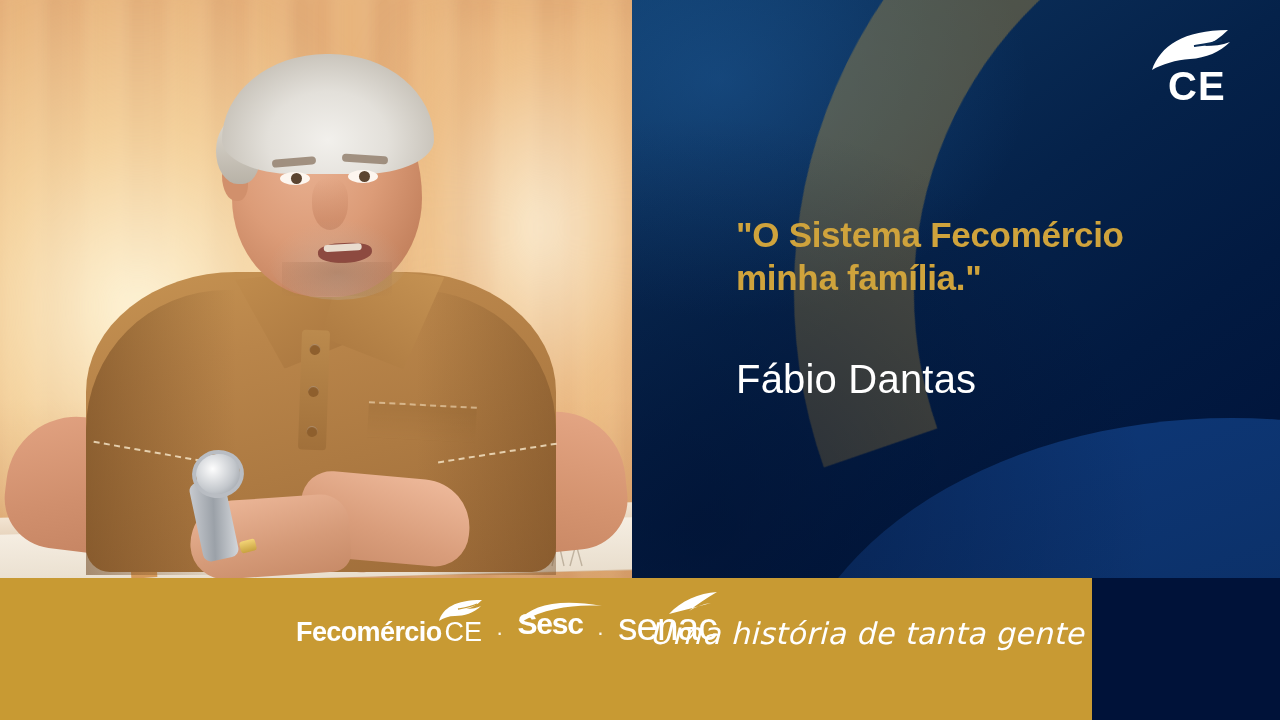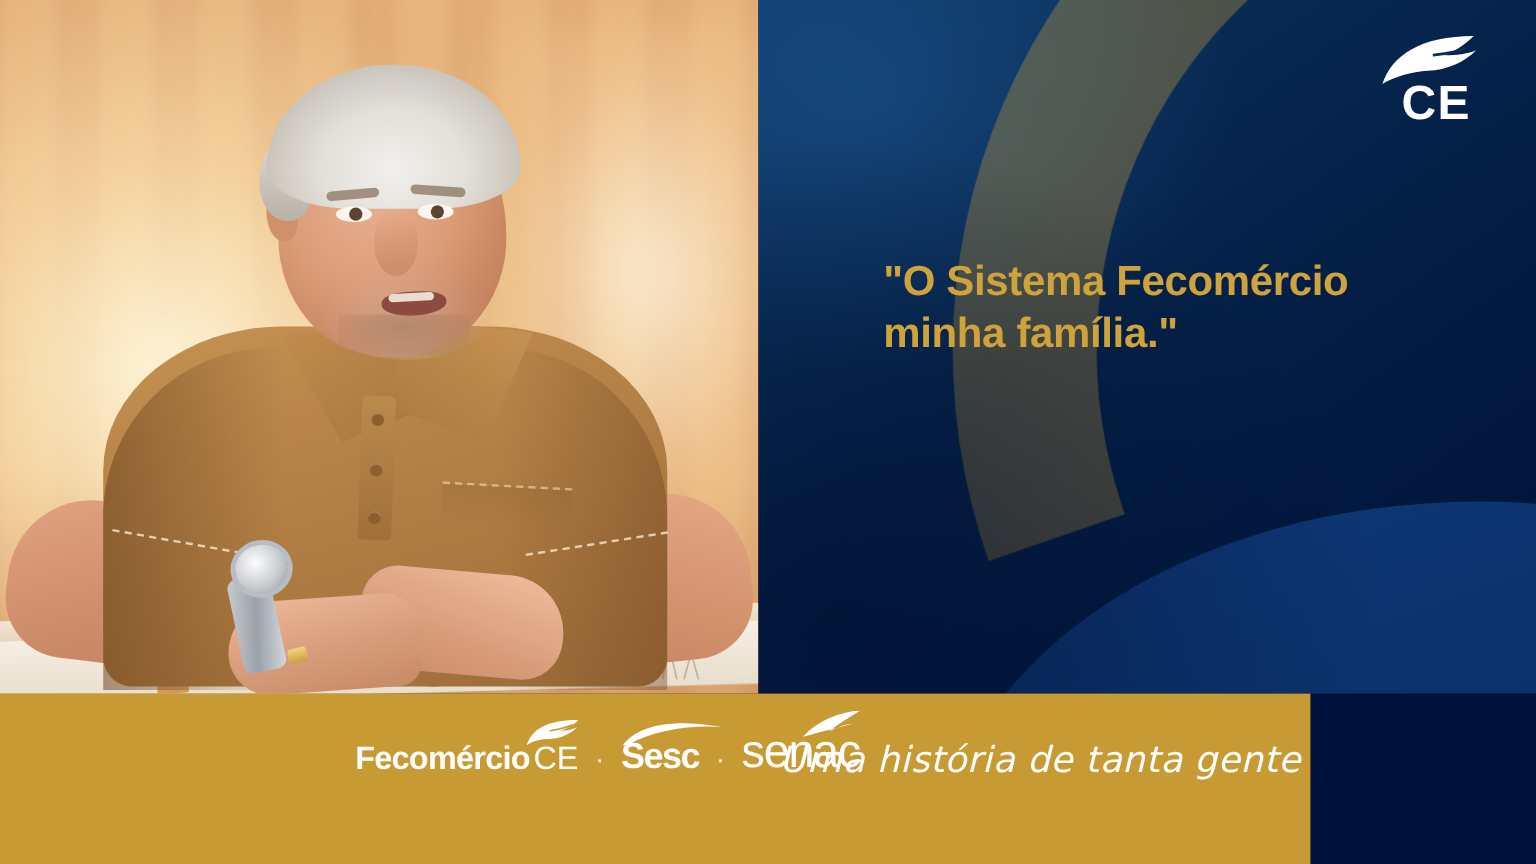--- a/index.html
+++ b/index.html
@@ -279,21 +279,21 @@
     padding-bottom:2px;
   }
   .feco-ce{
     color:#fff;font-size:27px;font-weight:400;letter-spacing:0px;line-height:1;
     padding-bottom:2px;padding-left:3px;
   }
   .feather{position:absolute;right:-2px;top:-4px;width:46px;height:24px;}
   .dot-sep{
     color:#fff;font-size:22px;line-height:1;padding:0 14px 4px 14px;opacity:.95;
   }
-  .logo-sesc{position:relative;height:46px;display:flex;align-items:flex-end;}
+  .logo-sesc{position:relative;height:46px;display:flex;align-items:center;}
   .sesc-text{color:#fff;font-size:30px;font-weight:700;letter-spacing:-1.2px;line-height:1;padding-bottom:2px;font-style:normal;}
   .sesc-arc{position:absolute;left:2px;top:-2px;width:84px;height:22px;}
   .logo-senac{position:relative;height:46px;display:flex;align-items:flex-end;}
   .senac-text{color:#fff;font-size:39px;font-weight:500;letter-spacing:-1.1px;line-height:1;padding-bottom:2px;}
   .senac-bird{position:absolute;right:-2px;top:-10px;width:52px;height:24px;}
 
   .tagline{
     position:absolute;left:652px;top:616px;color:#ffffff;
     font-size:30px;font-weight:400;font-style:italic;letter-spacing:.4px;
     font-family:"DejaVu Sans", sans-serif;
@@ -383,20 +383,21 @@
       <path d="M2 44 C10 20 34 4 78 4 C70 12 62 17 54 20 C64 20 72 19 80 16 C70 26 56 32 40 33 C26 34 12 38 2 44 Z" fill="#ffffff"></path>
       <path d="M44 20 C52 19 62 18 72 14" stroke="#0a2d57" stroke-width="2.2" fill="none"></path>
     </svg>
     <div class="ce-text">CE</div>
   </div>
 
   <div class="quote">
     <span class="qline">"O Sistema Fecomércio</span>
     <span class="qline">minha família."</span>
   </div>
+  <div class="speaker">Fábio Dantas</div>
 
   <div class="footer">
 
     <div class="brandbar">
 
       <div class="logo-feco">
         <span class="feco-text">Fecomércio</span>
         <span class="feco-ce">CE</span>
         <svg class="feather" viewBox="0 0 46 24">
           <path d="M1 23 C5 10 17 2 44 2 C39 7 33 10 28 11 C34 11 39 10 43 8 C36 15 26 18 17 18 C11 18 5 20 1 23 Z" fill="#ffffff"></path>

